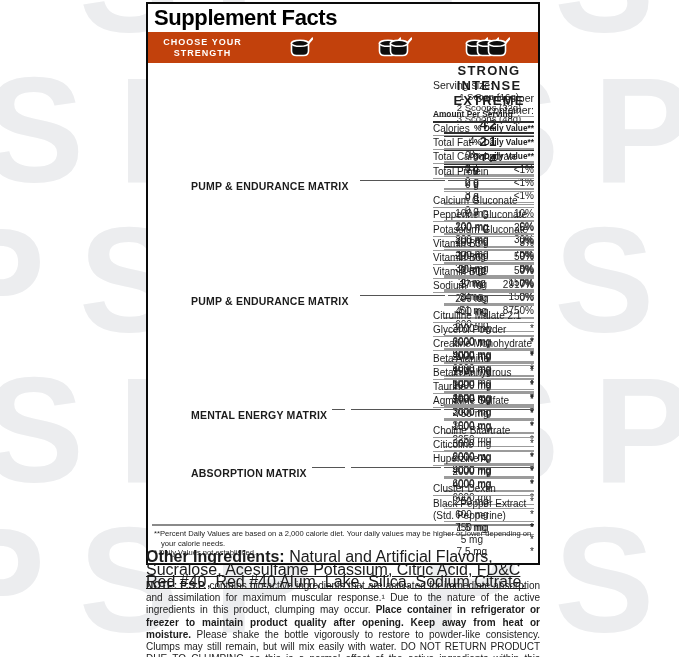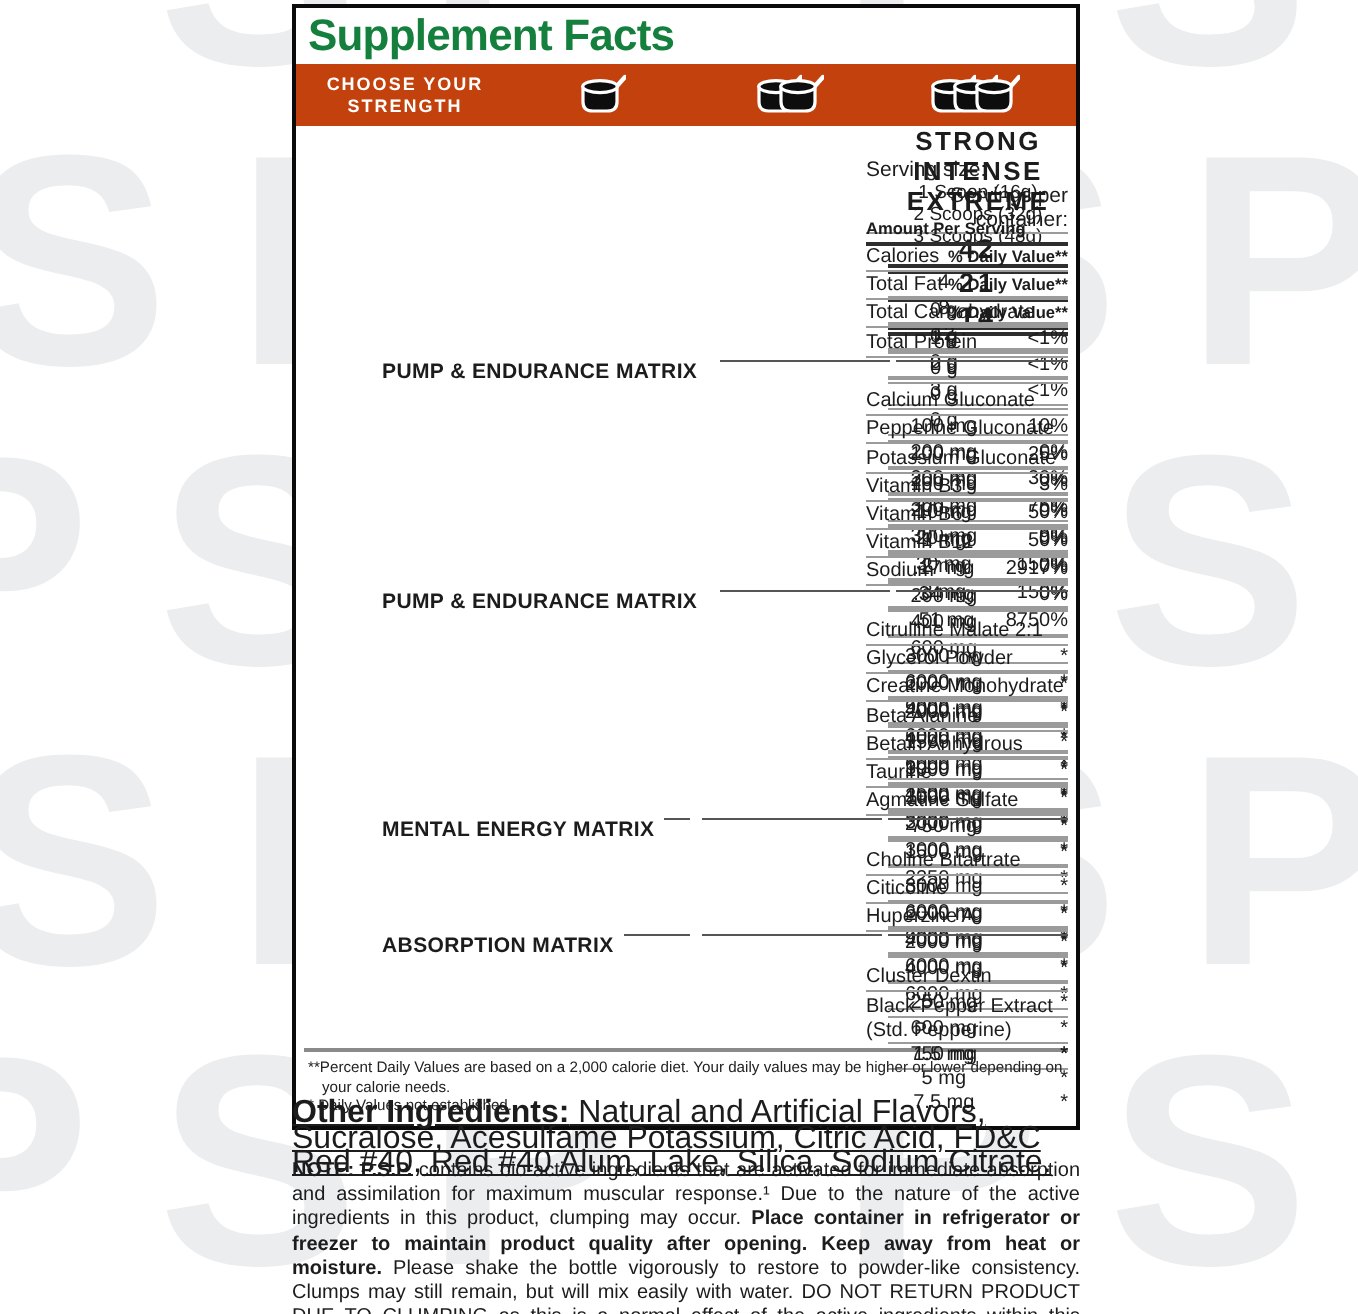--- a/index.html
+++ b/index.html
@@ -27,21 +27,21 @@
   }
   
   .label-box {
     position: absolute; left: 146px; top: 2px; width: 394px;
     background: #ffffff;
     border: 2px solid #0a0a0a;
     z-index: 1;
   }
   .lb-title {
     font-size: 22px; font-weight: 700; letter-spacing: -0.4px;
-    padding: 2px 6px 2px 6px; line-height: 24px; color: #15803d;
+    padding: 2px 6px 2px 6px; line-height: 24px; color: #000000;
   }
   
   .bar {
     background: #c2410c; height: 31px;
     display: flex; align-items: center; padding: 0 4px;
   }
   .bar-label-cell {
     width: 101px; display: flex; align-items: center; justify-content: center;
   }
   .bar-label {

